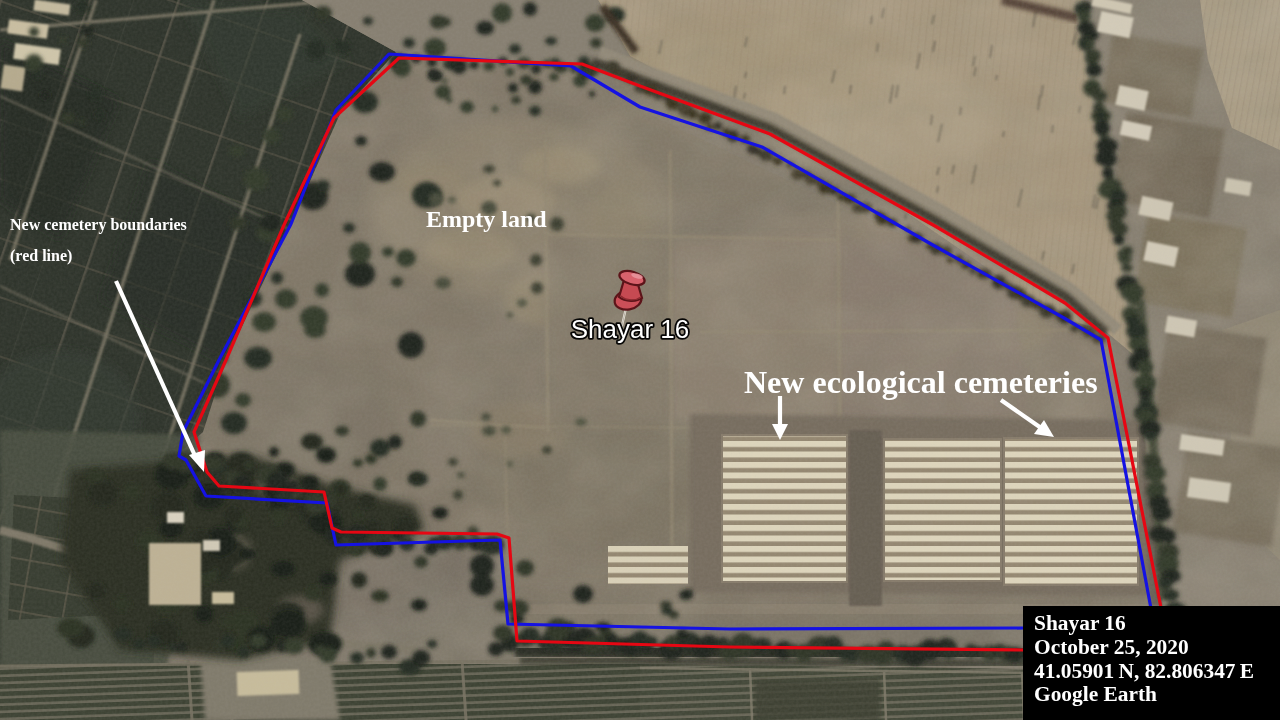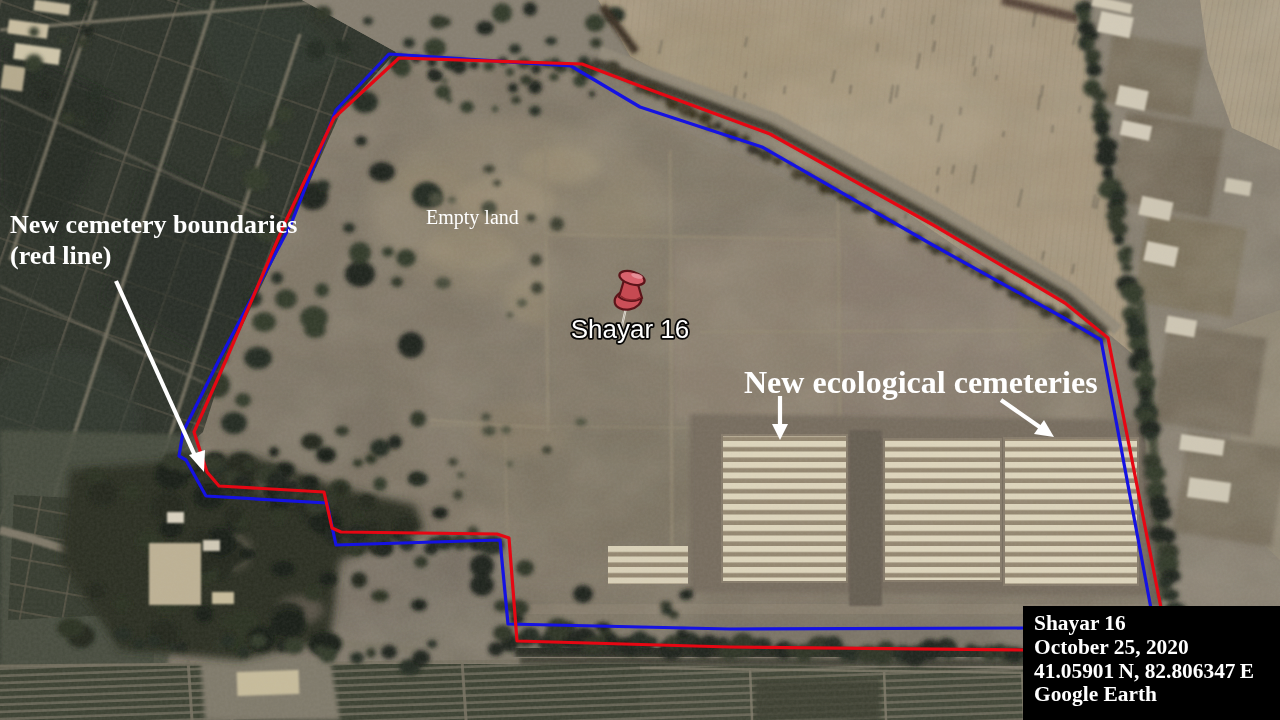--- a/index.html
+++ b/index.html
@@ -839,20 +839,20 @@
 <g stroke="#ffffff" stroke-width="4.2" fill="#ffffff">
 <line x1="116" y1="281" x2="196" y2="458"></line>
 <polygon points="204,472 189,455 205,450" stroke="none"></polygon>
 <line x1="780" y1="396" x2="780" y2="428"></line>
 <polygon points="780,440 772,424 788,424" stroke="none"></polygon>
 <line x1="1001" y1="400" x2="1044" y2="430"></line>
 <polygon points="1054,437 1034,434 1044,420" stroke="none"></polygon>
 </g>
 </svg>
 
-<div style="position:absolute;left:10px;top:209px;color:#fff;font-weight:bold;font-size:26px;line-height:31px;white-space:nowrap;">New cemetery boundaries<br>(red line)</div>
-
-<div style="position:absolute;left:426px;top:206px;color:#fff;font-weight:normal;font-size:20px;text-align:right;">Empty land</div>
+<div style="position:absolute;left:10px;top:209px;color:#fff;font-weight:bold;font-size:16px;line-height:31px;white-space:nowrap;">New cemetery boundaries<br>(red line)</div>
+
+<div style="position:absolute;left:426px;top:206px;color:#fff;font-weight:bold;font-size:24px;text-align:right;">Empty land</div>
 
 <div style="position:absolute;left:744px;top:364px;color:#fff;font-weight:bold;font-size:32px;">New ecological cemeteries</div>
 
 <div style="position:absolute;left:1023px;top:606px;width:257px;height:114px;background:#000;color:#fff;font-weight:bold;font-size:21.4px;line-height:23.8px;padding:6px 0 0 11px;box-sizing:border-box;">Shayar 16<br>October 25, 2020<br>41.05901 N, 82.806347 E<br>Google Earth</div>
 
 </div>
 </body></html>

